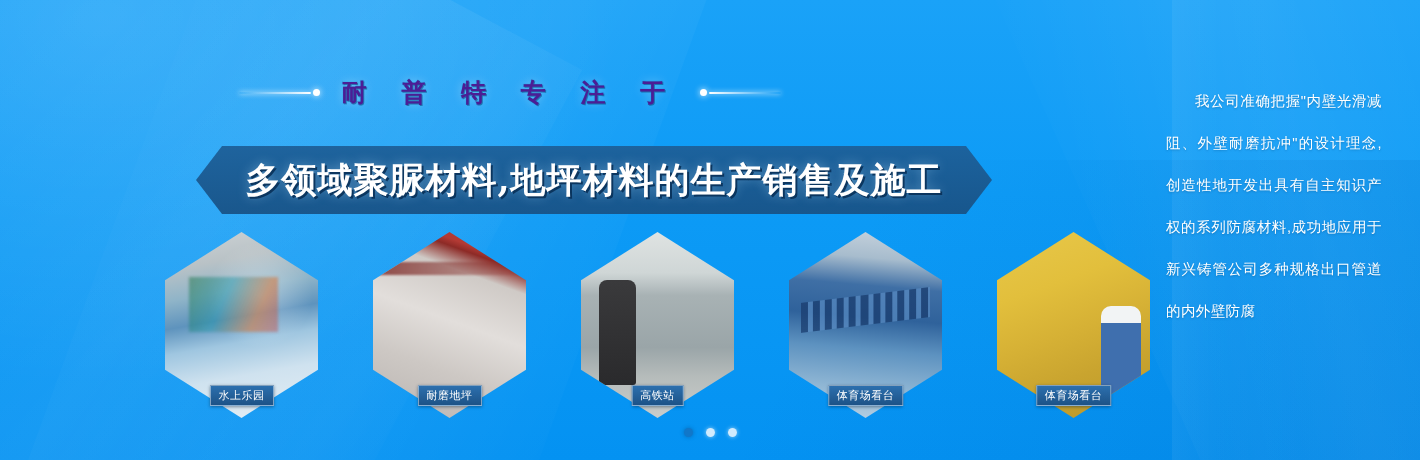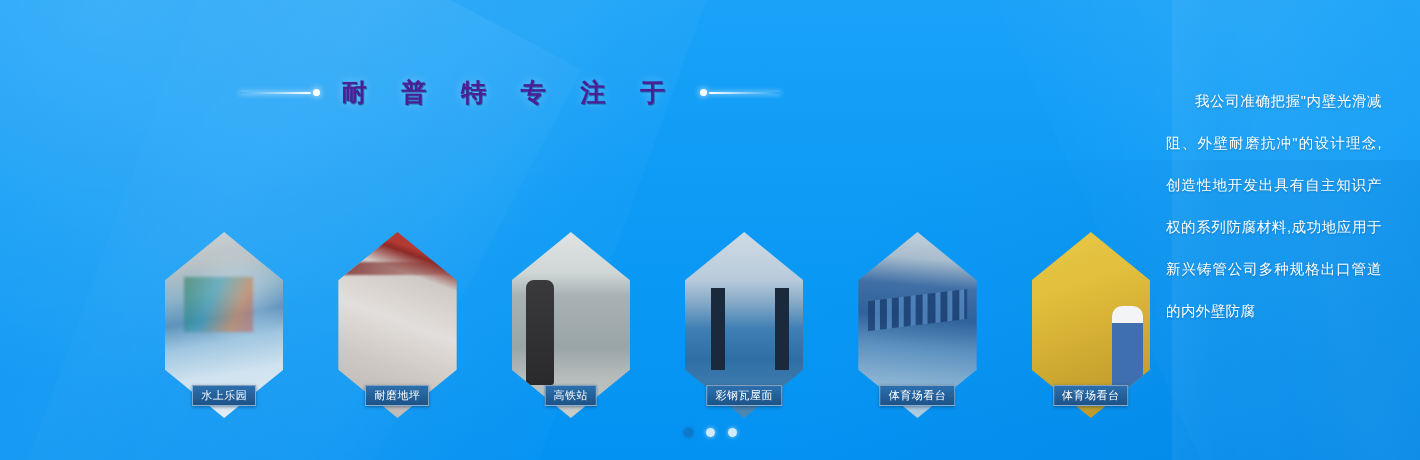--- a/index.html
+++ b/index.html
@@ -267,20 +267,24 @@
       <span class="bar"></span>
       <span class="dot"></span>
     </span>
     <span class="eyebrow-text">耐 普 特 专 注 于</span>
     <span class="deco-line deco-right">
       <span class="dot"></span>
       <span class="bar"></span>
     </span>
   </div>
 
+  <div class="headline-wrap">
+    <div class="headline-plate"></div>
+    <div class="headline-text">多领域聚脲材料,地坪材料的生产销售及施工</div>
+  </div>
 
   <div class="hex-row">
 
     <div class="hex-item">
       <div class="hex-shape">
         <div class="hex-photo ph-waterpark"></div>
       </div>
       <div class="hex-label">水上乐园</div>
     </div>
 
@@ -291,26 +295,20 @@
       <div class="hex-label">耐磨地坪</div>
     </div>
 
     <div class="hex-item">
       <div class="hex-shape">
         <div class="hex-photo ph-rail"></div>
       </div>
       <div class="hex-label">高铁站</div>
     </div>
 
-    <div class="hex-item">
-      <div class="hex-shape">
-        <div class="hex-photo ph-roof"></div>
-      </div>
-      <div class="hex-label">彩钢瓦屋面</div>
-    </div>
 
     <div class="hex-item">
       <div class="hex-shape">
         <div class="hex-photo ph-stand"></div>
       </div>
       <div class="hex-label">体育场看台</div>
     </div>
 
     <div class="hex-item">
       <div class="hex-shape">

